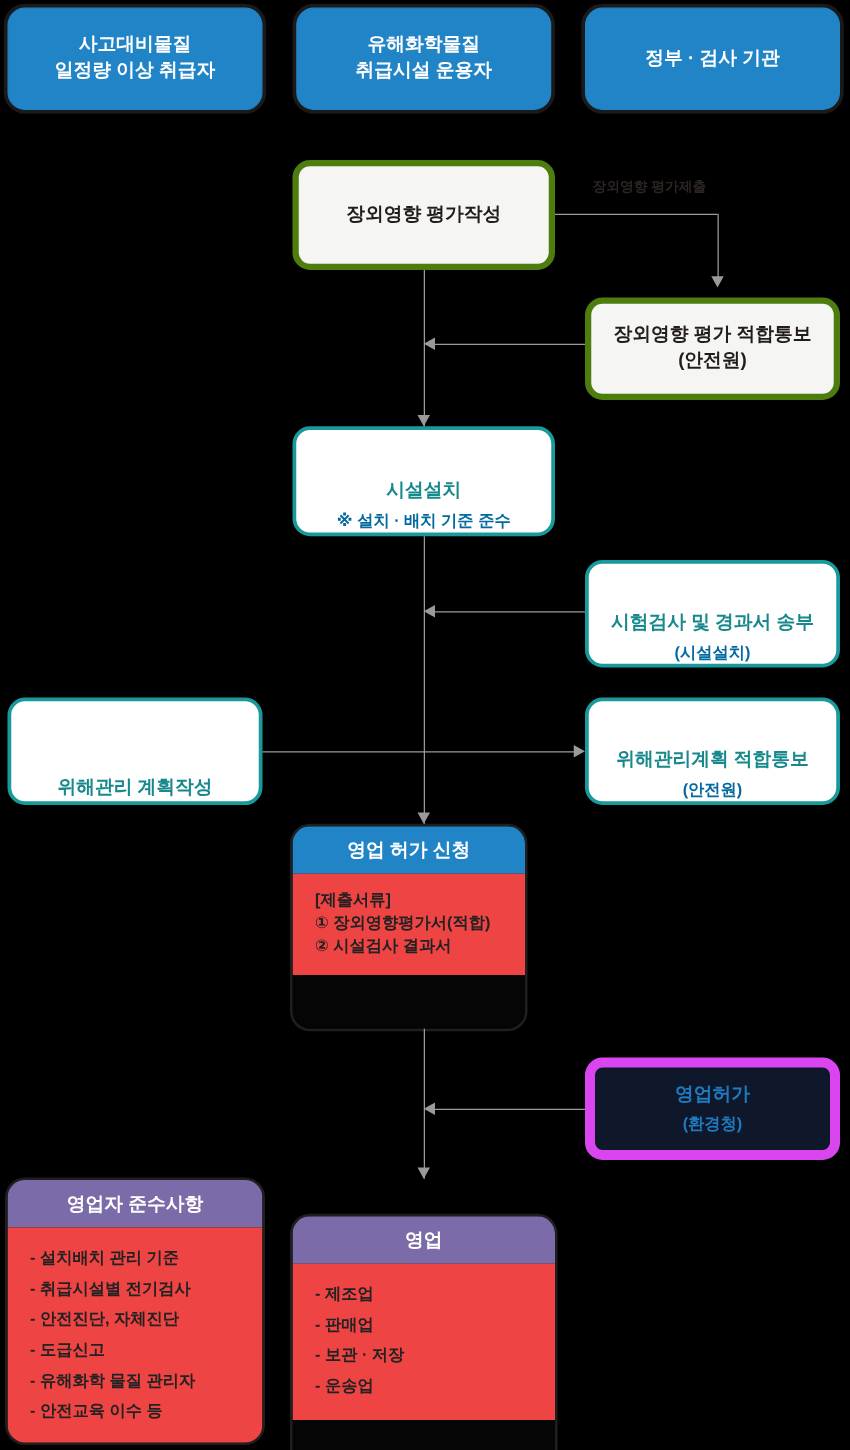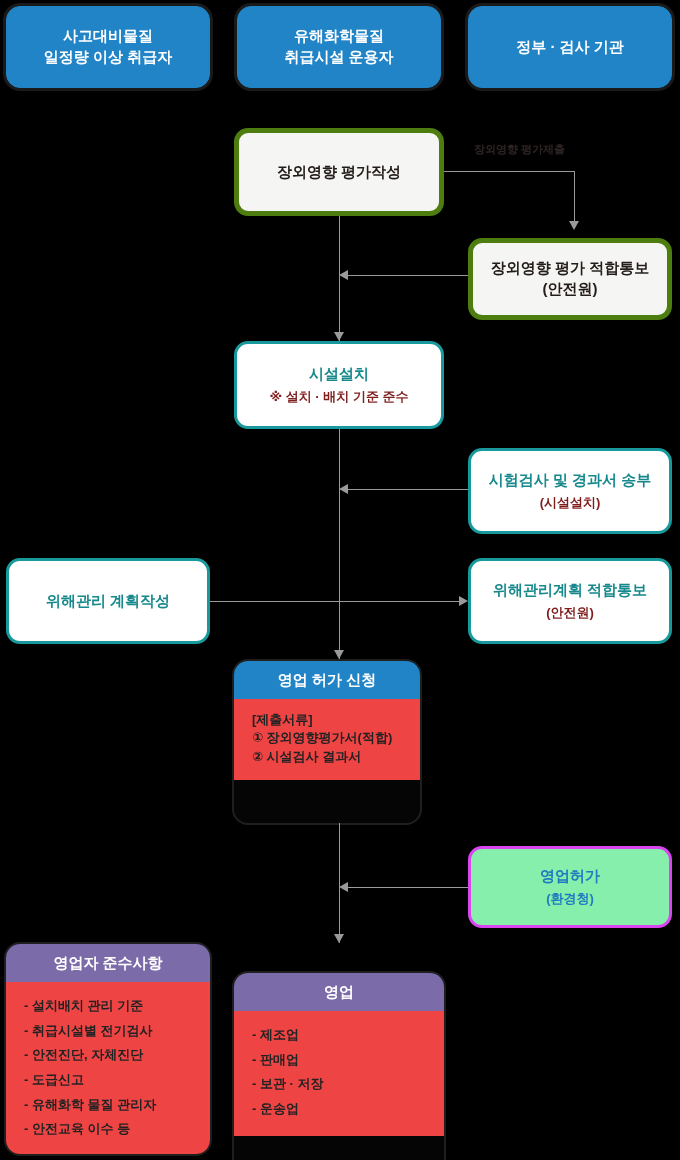--- a/index.html
+++ b/index.html
@@ -49,36 +49,37 @@
     font-size: 15px;
   }
 
   
   .node--teal {
     background: #ffffff;
     border: 3px solid #189a9c;
     color: #17898c;
     font-weight: bold;
     font-size: 15px;
+    justify-content: flex-end;
   }
 
   
   .node--blueline {
-    background: #86efac;
-    border: 3px solid #d946ef;
+    background: #0f172a;
+    border: 8px solid #d946ef;
     color: #1f7ac0;
     font-weight: bold;
     font-size: 15px;
   }
 
   .node .sub2 {
     font-size: 13px;
     font-weight: bold;
     margin-top: 4px;
-    color: #7f1d1d;
+    color: #0369a1;
   }
 
   
   .panel {
     position: absolute;
     border-radius: 14px;
     overflow: hidden;
     background: #050505;
     box-shadow: 0 0 0 2px rgba(255,255,255,0.12);
   }

